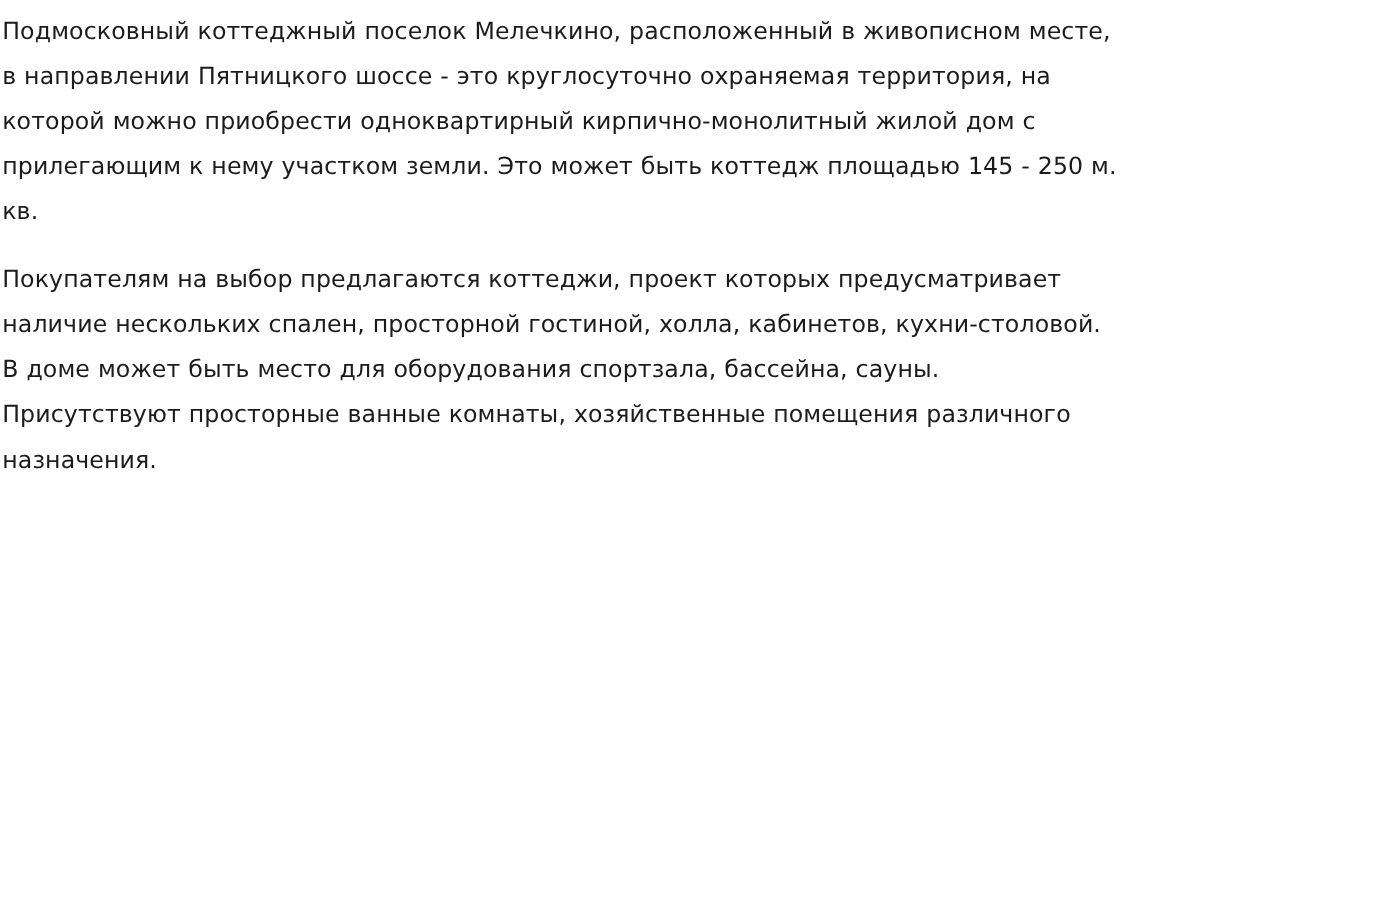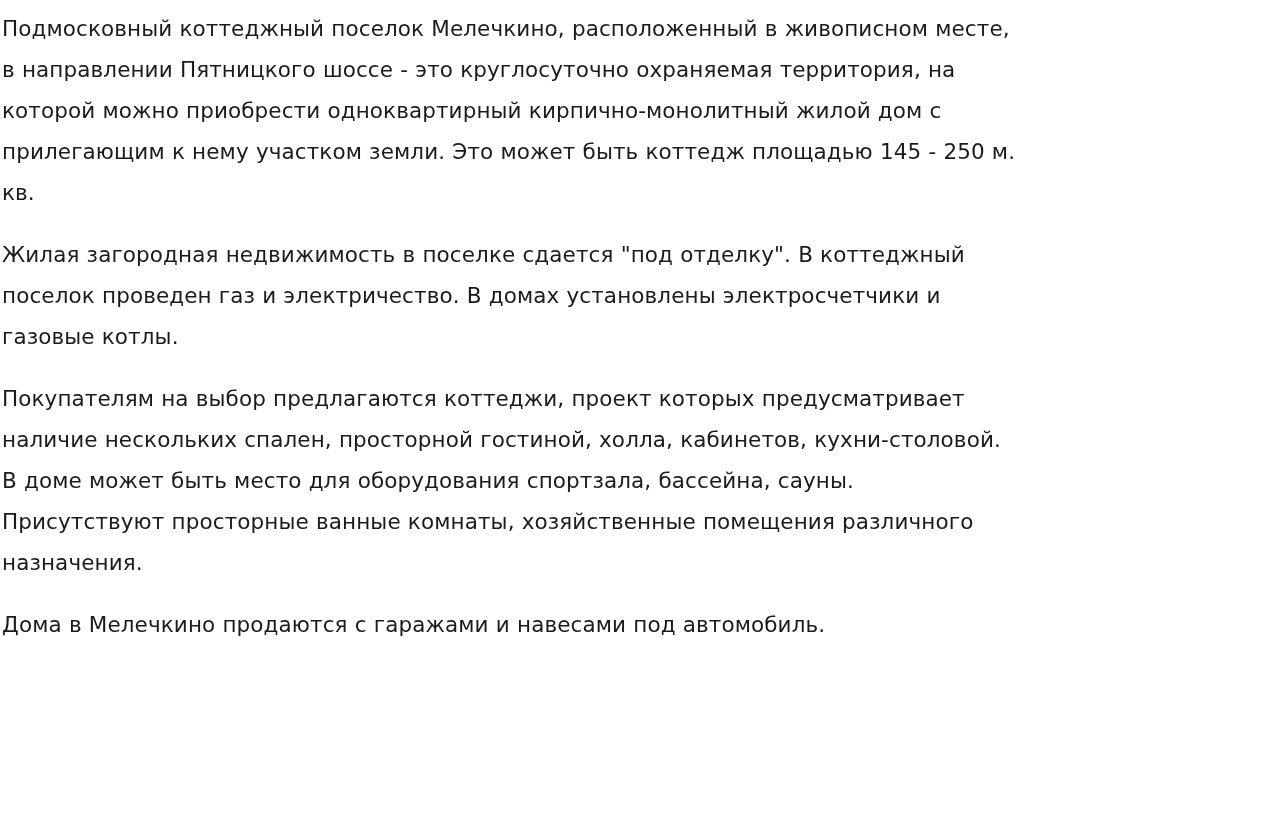--- a/index.html
+++ b/index.html
@@ -29,16 +29,14 @@
   }
   .para:last-child {
     margin-bottom: 0;
   }
 </style>
 </head>
 <body>
 
 <div class="article">
   <p class="para">Подмосковный коттеджный поселок Мелечкино, расположенный в живописном месте, в направлении Пятницкого шоссе - это круглосуточно охраняемая территория, на которой можно приобрести одноквартирный кирпично-монолитный жилой дом с прилегающим к нему участком земли. Это может быть коттедж площадью 145 - 250 м. кв.</p>
-  <p class="para">Жилая загородная недвижимость в поселке сдается "под отделку". В коттеджный поселок проведен газ и электричество. В домах установлены электросчетчики и газовые котлы.</p>
   <p class="para">Покупателям на выбор предлагаются коттеджи, проект которых предусматривает наличие нескольких спален, просторной гостиной, холла, кабинетов, кухни-столовой. В доме может быть место для оборудования спортзала, бассейна, сауны. Присутствуют просторные ванные комнаты, хозяйственные помещения различного назначения.</p>
-  <p class="para">Дома в Мелечкино продаются с гаражами и навесами под автомобиль.</p>
 </div>
 
 </body></html>

